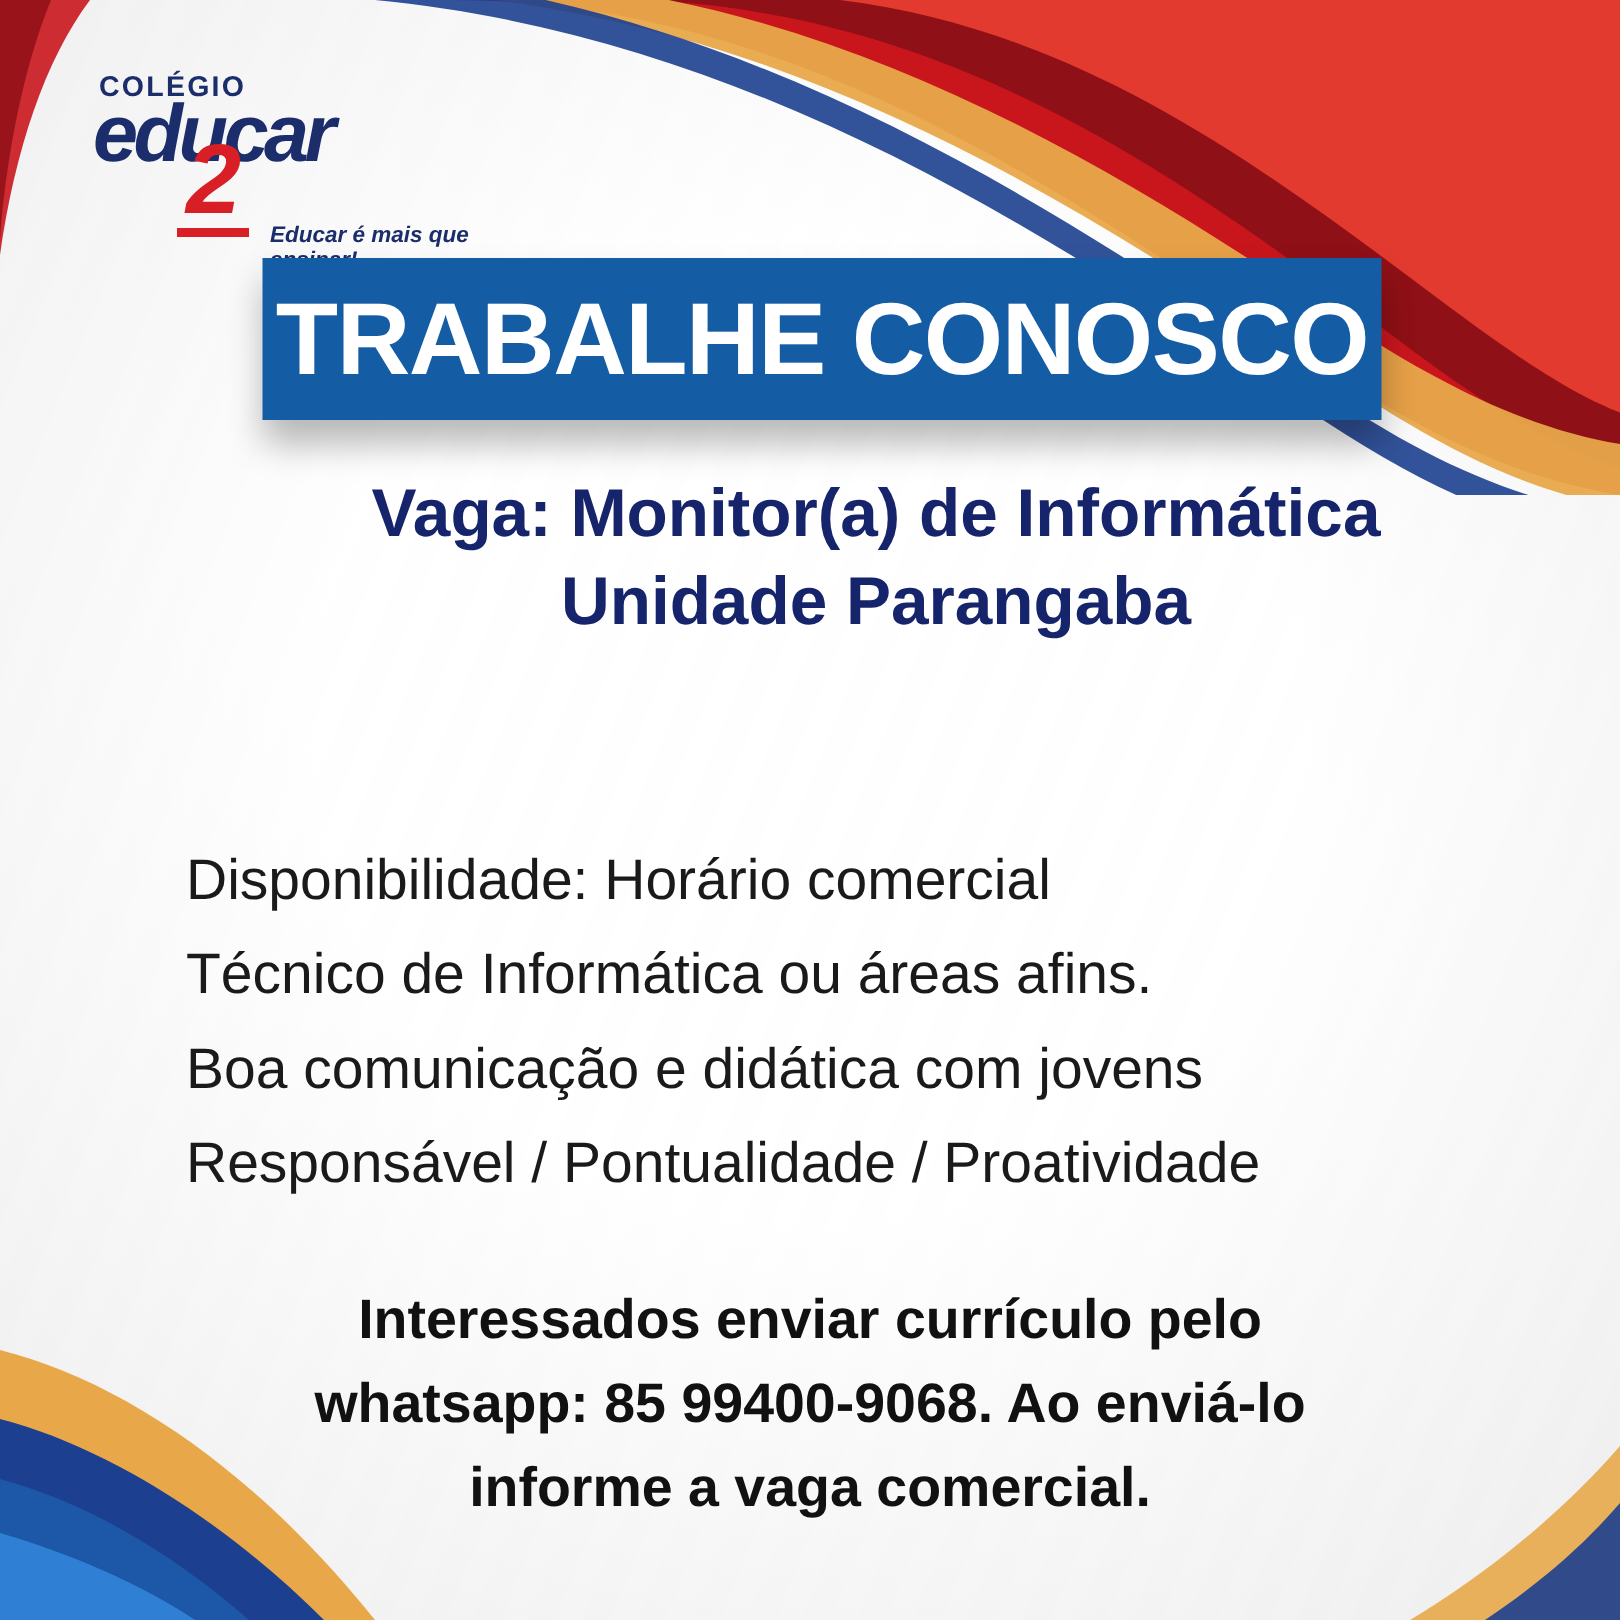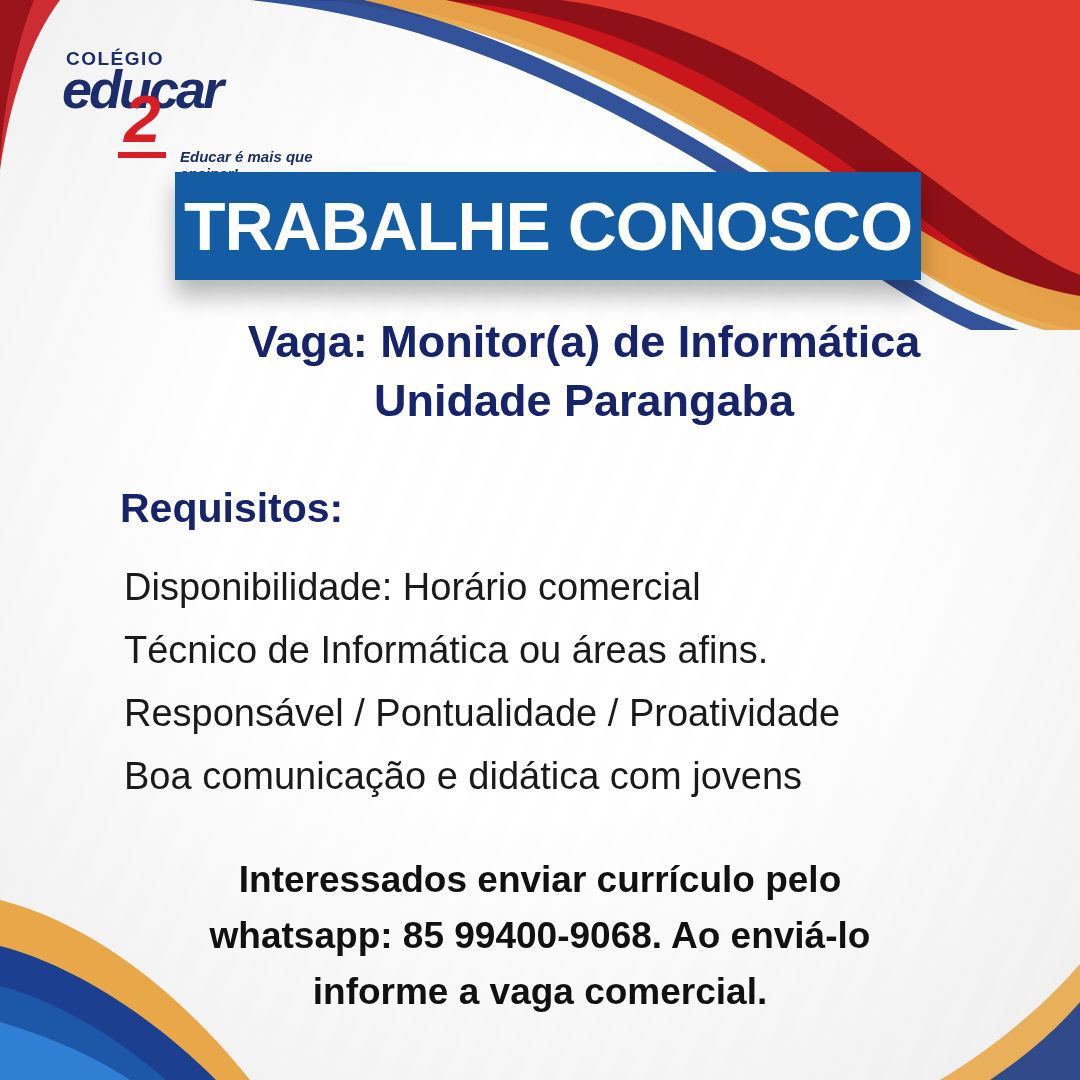--- a/index.html
+++ b/index.html
@@ -235,26 +235,25 @@
 
   <div class="banner">
     <div class="banner-text">TRABALHE CONOSCO</div>
   </div>
 
   <div class="job-title">
     <div>Vaga: Monitor(a) de Informática</div>
     <div>Unidade Parangaba</div>
   </div>
 
-  <div class="req-heading">Requisitos:</div>
   <div class="req-list">
     <div class="req-item">Disponibilidade: Horário comercial</div>
     <div class="req-item">Técnico de Informática ou áreas afins.</div>
+    <div class="req-item">Boa comunicação e didática com jovens</div>
     <div class="req-item">Responsável / Pontualidade / Proatividade</div>
-    <div class="req-item">Boa comunicação e didática com jovens</div>
   </div>
 
   <div class="cta">
     <div>Interessados enviar currículo pelo</div>
     <div>whatsapp: 85 99400-9068. Ao enviá-lo</div>
     <div>informe a vaga comercial.</div>
   </div>
 
 </div>
 

